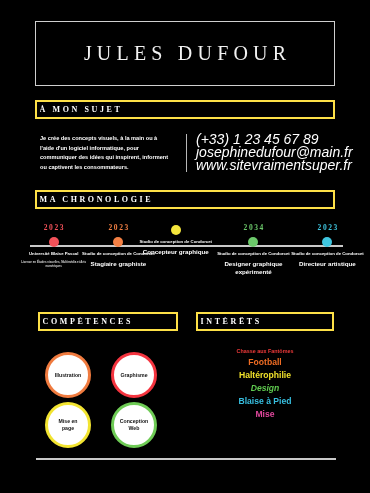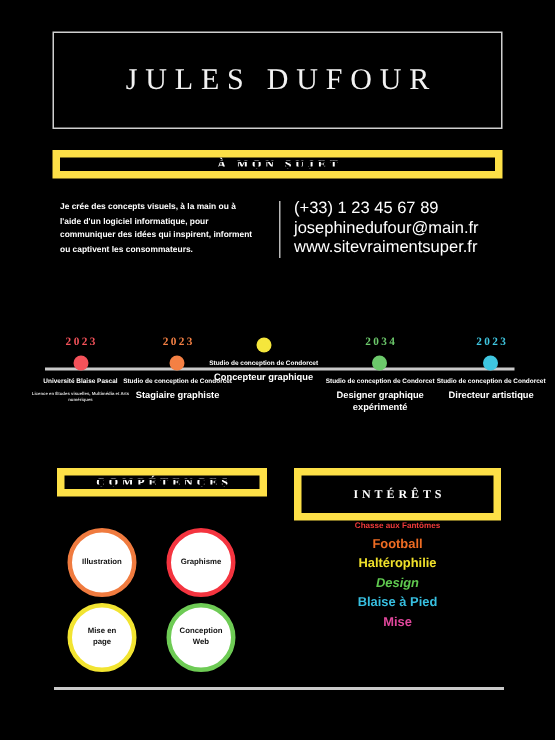--- a/index.html
+++ b/index.html
@@ -46,24 +46,24 @@
     color: #f2f2f2;
     font-size: 20px;
     letter-spacing: 5.2px;
     text-indent: 5.2px;
     font-weight: 400;
   }
 
   
   .section-bar {
     position: absolute;
-    border: 5px solid #fde047;
+    border: 2px solid #fde047;
     display: flex;
     align-items: center;
-    justify-content: center;
+    justify-content: flex-start;
   }
   .section-bar::after {
     content: "";
     position: absolute;
     left: 2px; top: 2px; right: 2px; bottom: 2px;
     border: 1px solid #000;
     pointer-events: none;
   }
   .section-bar span {
     position: relative;
@@ -71,21 +71,21 @@
     color: #ffffff;
     font-size: 8px;
     font-weight: 700;
     letter-spacing: 2.6px;
     text-indent: 2.6px;
   }
 
   #bar-sujet   { left: 35px; top: 100px; width: 300px; height: 19px; }
   #bar-chrono  { left: 35px; top: 190px; width: 300px; height: 19px; }
   #bar-skills  { left: 38px; top: 312px; width: 140px; height: 19px; }
-  #bar-interests { left: 196px; top: 312px; width: 138px; height: 35px; }
+  #bar-interests { left: 196px; top: 312px; width: 138px; height: 19px; }
 
   
   #about-text {
     position: absolute;
     left: 40px;
     top: 134px;
     width: 130px;
     color: #ffffff;
     font-size: 5.6px;
     line-height: 9.6px;
@@ -98,23 +98,24 @@
     width: 1px;
     height: 38px;
     background: #b8b8b8;
   }
   #contact-list {
     position: absolute;
     left: 196px;
     top: 133px;
     width: 150px;
     color: #ffffff;
-    font-size: 11px;
+    font-size: 14px;
     line-height: 13.2px;
     list-style: none;
+    font-style: italic;
   }
 
   
   #timeline {
     position: absolute;
     left: 0;
     top: 222px;
     width: 370px;
     height: 80px;
   }
@@ -243,20 +244,23 @@
   </div>
 
   <p id="about-text">Je crée des concepts visuels, à la main ou à l'aide d'un logiciel informatique, pour communiquer des idées qui inspirent, informent ou captivent les consommateurs.</p>
   <div id="about-divider"></div>
   <ul id="contact-list">
     <li>(+33) 1 23 45 67 89</li>
     <li>josephinedufour@main.fr</li>
     <li>www.sitevraimentsuper.fr</li>
   </ul>
 
+  <div class="section-bar" id="bar-chrono">
+    <span>MA CHRONOLOGIE</span>
+  </div>
 
   <div id="timeline">
     <div id="timeline-line"></div>
 
     <div class="tl-item" style="left: 14.5%;">
       <div class="tl-year" style="color: rgb(244, 82, 90);">2023</div>
       <div class="tl-dot-wrap">
         <span class="tl-dot" style="background: rgb(244, 82, 90);"></span>
       </div>
       <div class="tl-org">Université Blaise Pascal</div>

